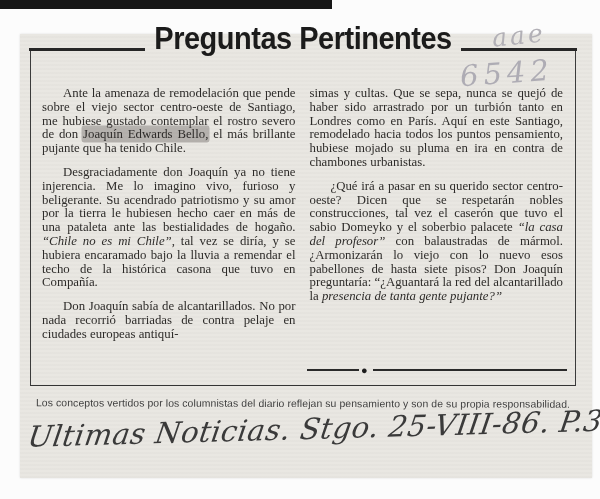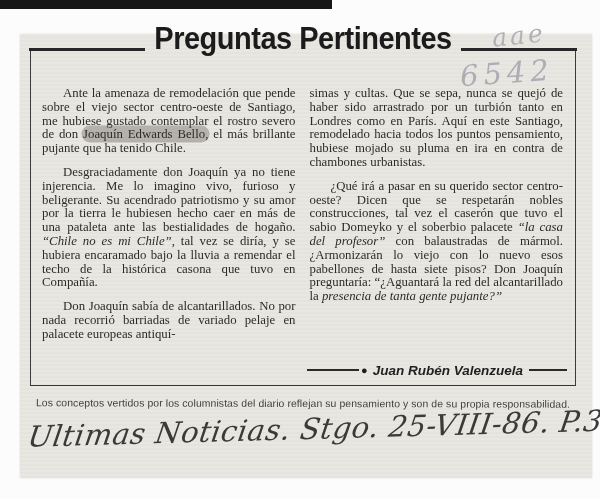--- a/index.html
+++ b/index.html
@@ -68,21 +68,21 @@
     line-height:13.8px;
     color:#2d2b29;
     text-align:justify;
   }
   .col { flex:1; min-width:0; }
   .col p { margin-bottom:10px; }
   .col p.indent { text-indent:21px; }
   .hl {
     background:rgba(96,92,89,0.38);
     box-shadow:0 0 0 1.5px rgba(96,92,89,0.38);
-    border-radius:7px;
+    border-radius:1px;
   }
   .it { font-style:italic; }
 
   
   .byline-row {
     position:absolute;
     left:276px; right:8px; bottom:7px;
     display:flex; align-items:center;
     height:16px;
   }
@@ -160,32 +160,31 @@
     <div class="title-row">
       <span class="title-dash"></span>
       <span class="headline">Preguntas Pertinentes</span>
       <span class="title-dash"></span>
     </div>
 
     <div class="columns">
       <div class="col">
         <p class="indent"><span>Ante la amenaza de remodelación que pende sobre el viejo sector centro-oeste de Santiago, me hubiese gustado contemplar el rostro severo de don </span><span class="hl">Joaquín Edwards Bello,</span><span> el más brillante pujante que ha tenido Chile.</span></p>
         <p class="indent"><span>Desgraciadamente don Joaquín ya no tiene injerencia. Me lo imagino vivo, furioso y beligerante. Su acendrado patriotismo y su amor por la tierra le hubiesen hecho caer en más de una pataleta ante las bestialidades de hogaño. </span><span class="it">“Chile no es mi Chile”</span><span>, tal vez se diría, y se hubiera encaramado bajo la lluvia a remendar el techo de la histórica casona que tuvo en Compañía.</span></p>
-        <p class="indent"><span>Don Joaquín sabía de alcantarillados. No por nada recorrió barriadas de variado pelaje en palacete europeas antiquí-</span></p>
+        <p class="indent"><span>Don Joaquín sabía de alcantarillados. No por nada recorrió barriadas de contra pelaje en ciudades europeas antiquí-</span></p>
       </div>
       <div class="col">
         <p><span>simas y cultas. Que se sepa, nunca se quejó de haber sido arrastrado por un turbión tanto en Londres como en París. Aquí en este Santiago, remodelado hacia todos los puntos pensamiento, hubiese mojado su pluma en ira en contra de chambones urbanistas.</span></p>
         <p class="indent"><span>¿Qué irá a pasar en su querido sector centro-oeste? Dicen que se respetarán nobles construcciones, tal vez el caserón que tuvo el sabio Domeyko y el soberbio palacete </span><span class="it">“la casa del profesor”</span><span> con balaustradas de mármol. ¿Armonizarán lo viejo con lo nuevo esos pabellones de hasta siete pisos? Don Joaquín preguntaría: “¿Aguantará la red del alcantarillado la </span><span class="it">presencia de tanta gente pujante?”</span></p>
       </div>
     </div>
 
     <div class="byline-row">
       <span class="byline-dash left"></span>
       <span class="byline-bullet">●</span>
-      <span class="byline-name">Juan Rubén Valenzuela</span>
       <span class="byline-dash right"></span>
     </div>
 
   </div>
 
   <div class="disclaimer">Los conceptos vertidos por los columnistas del diario reflejan su pensamiento y son de su propia responsabilidad.</div>
 
   <div class="handwriting">Ultimas Noticias. Stgo. 25-VIII-86. P.3.</div>
 
 </div>

